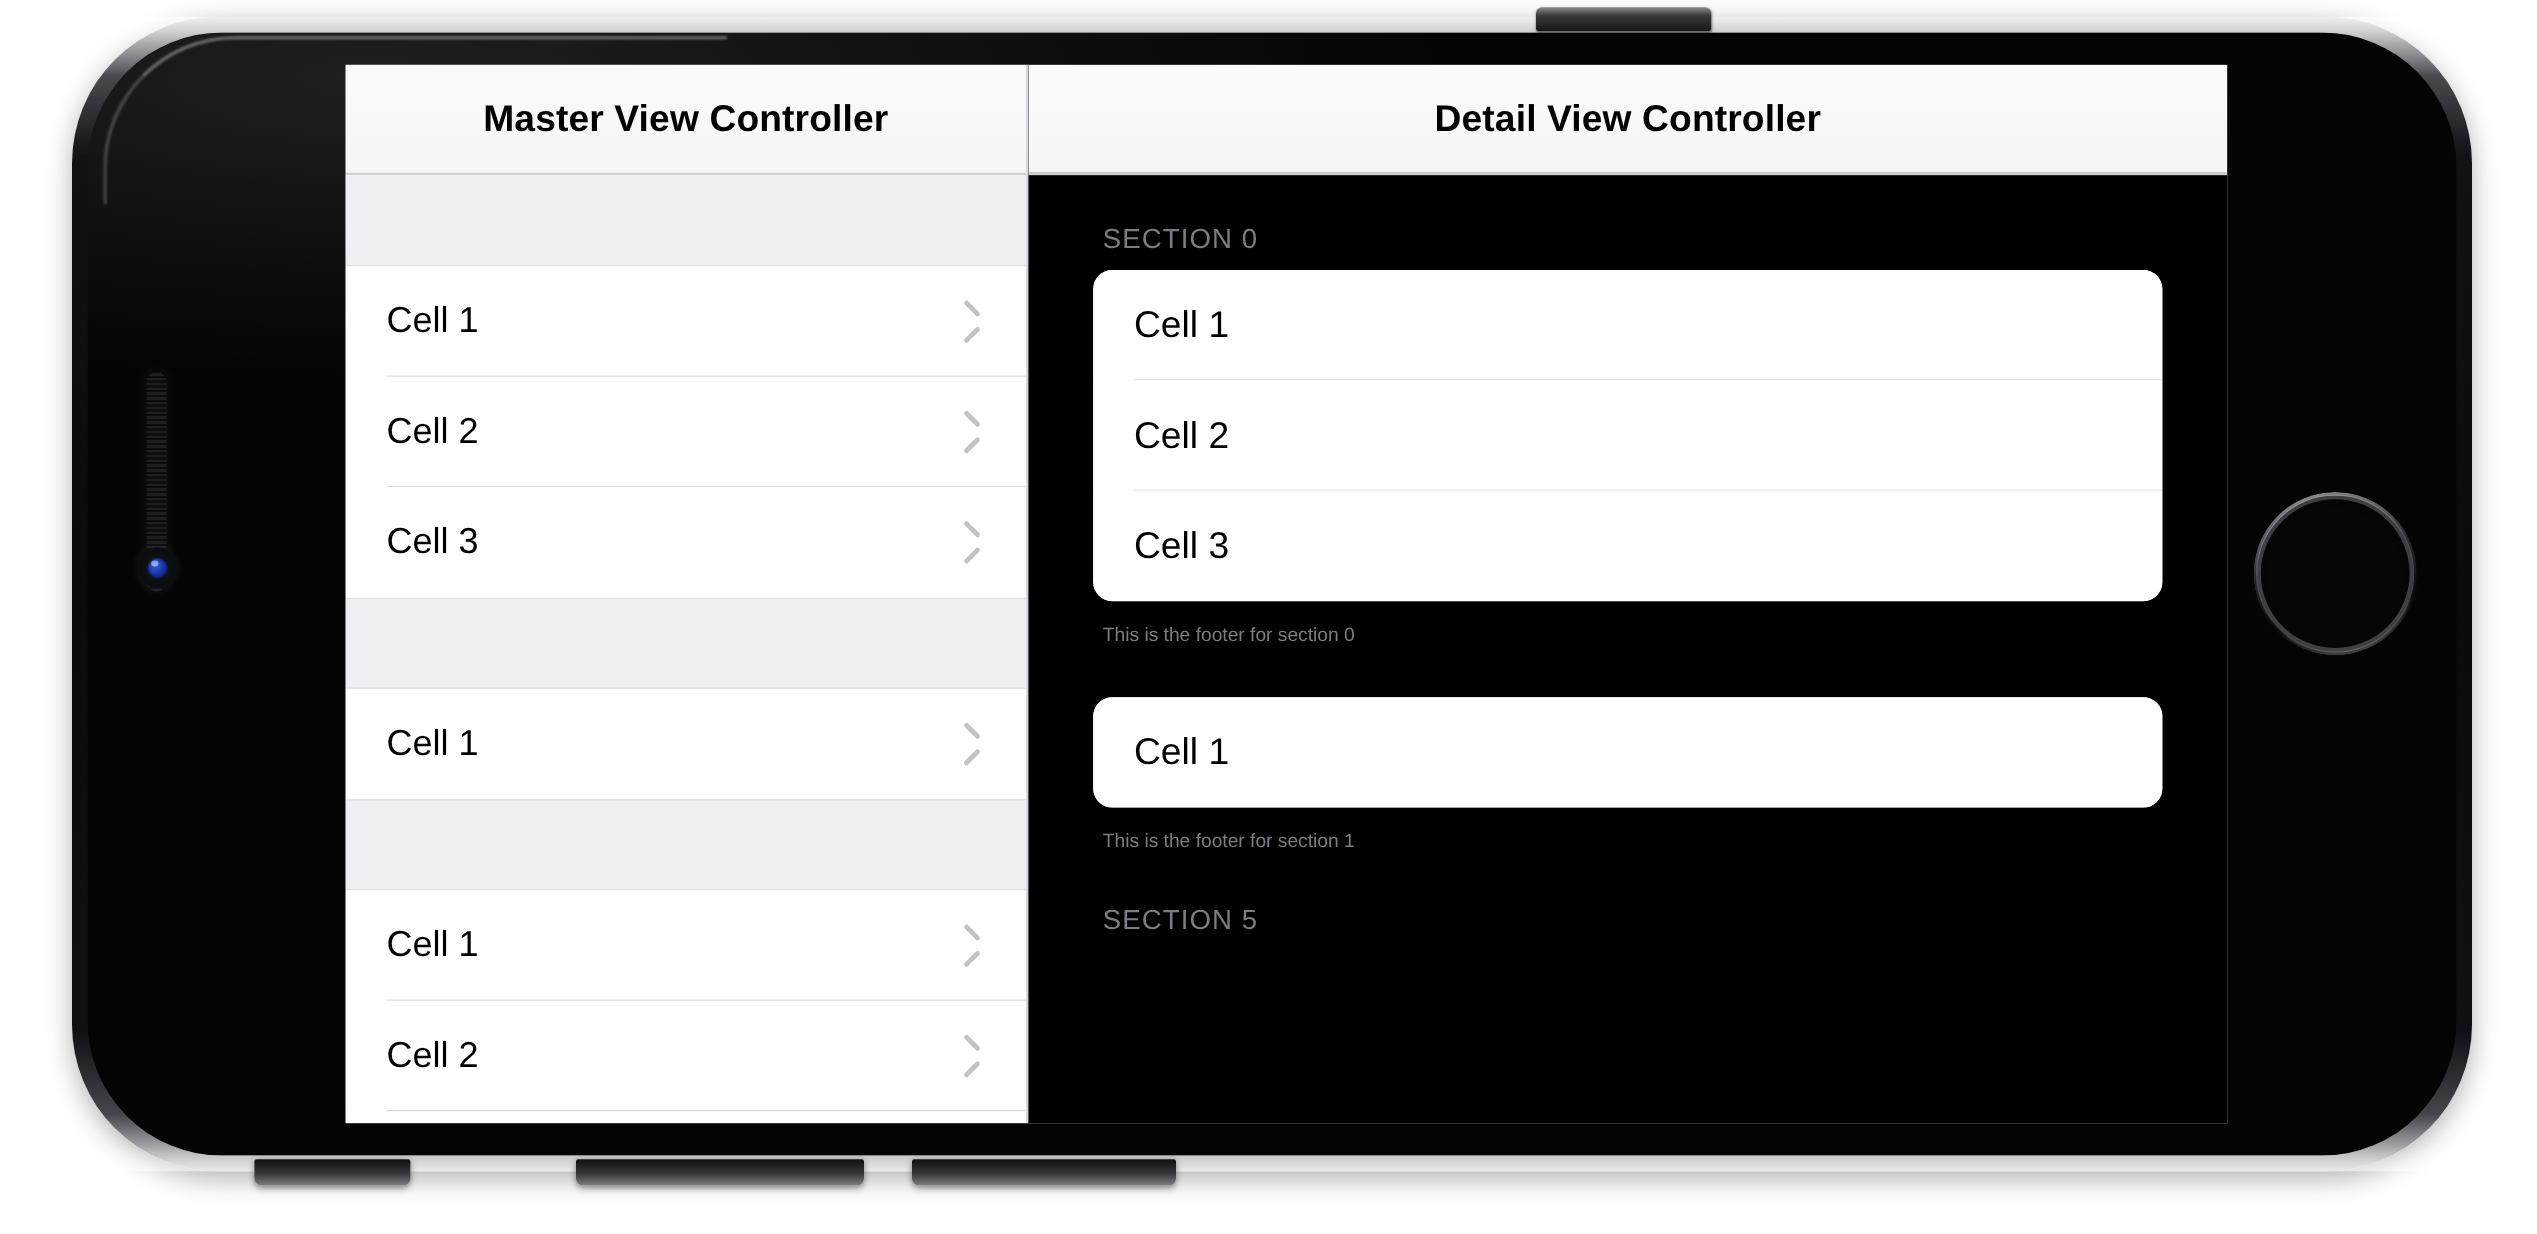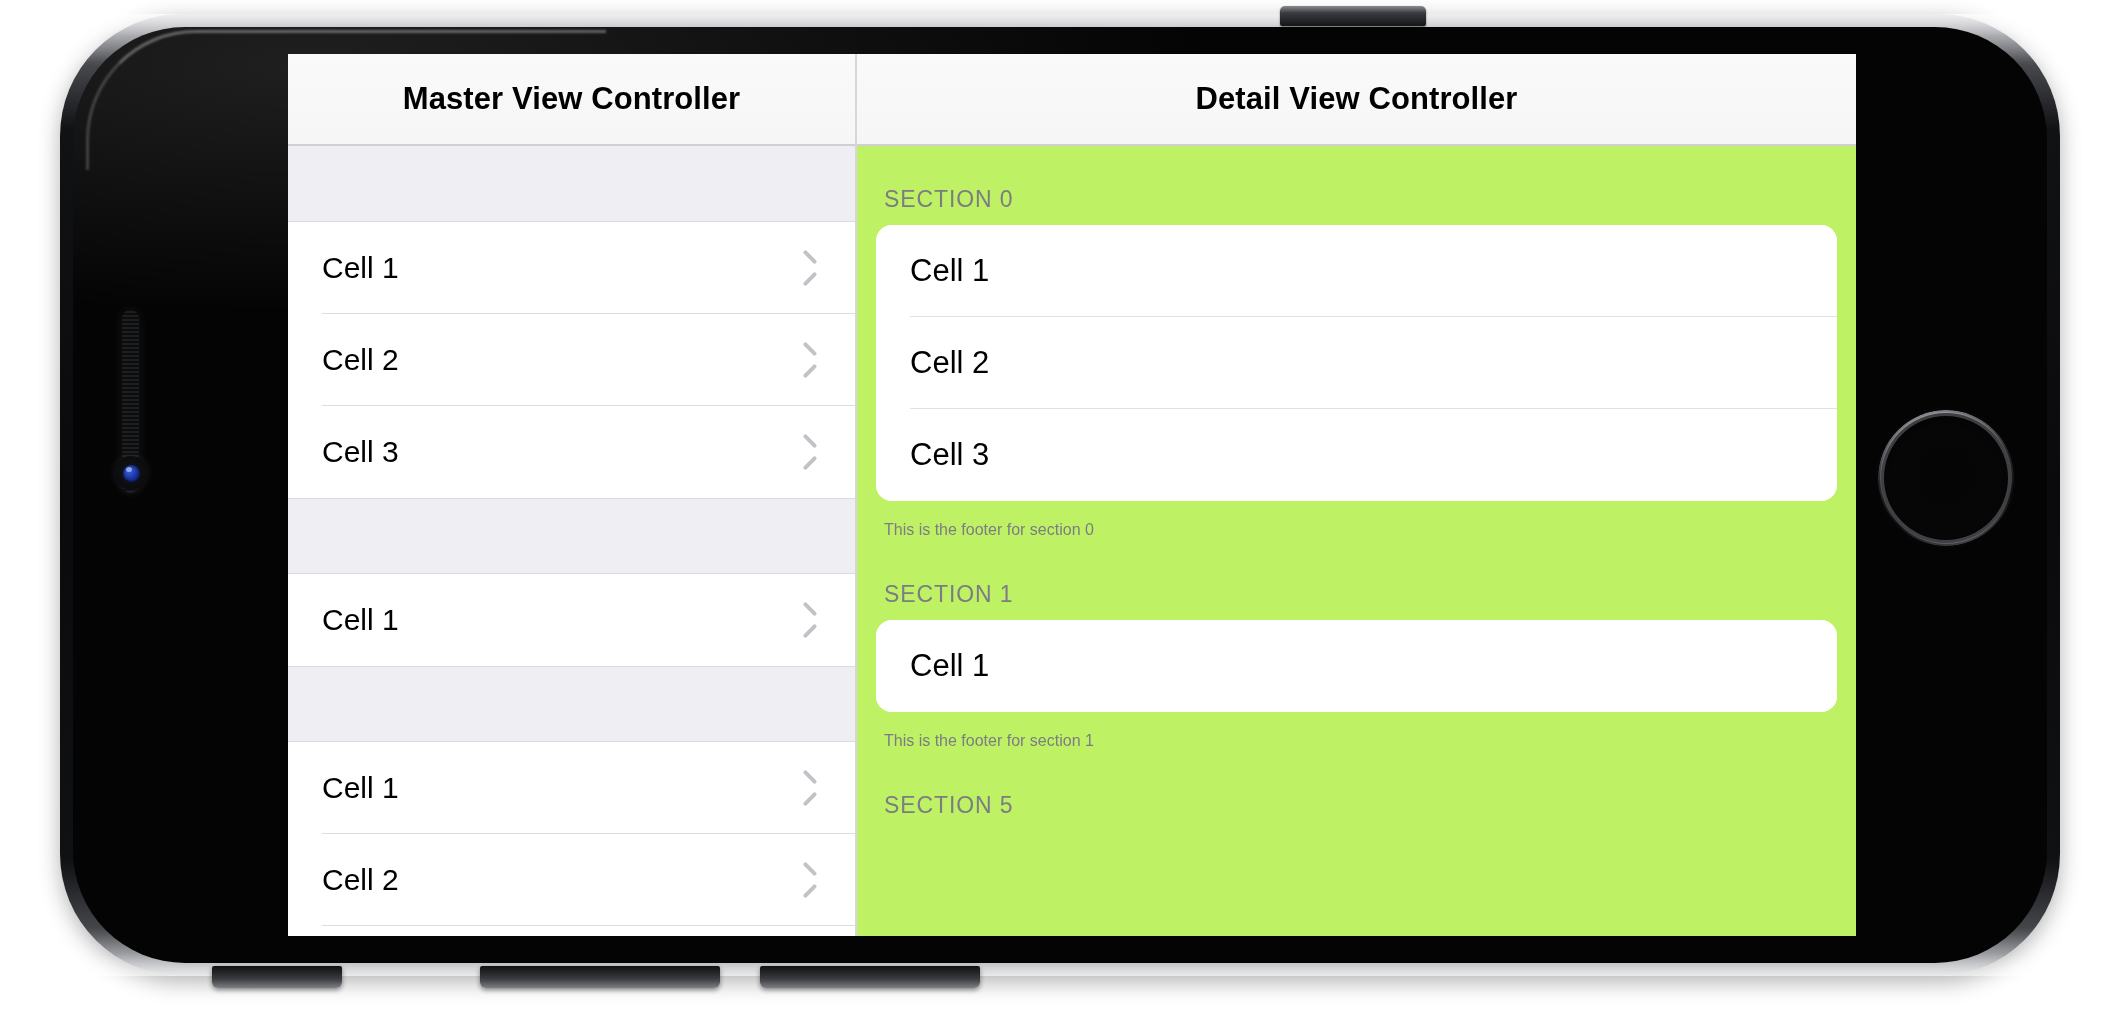--- a/index.html
+++ b/index.html
@@ -174,21 +174,21 @@
     height: 100%;
     background: #ffffff;
     border-right: 2px solid #d6d6dc;
     display: flex;
     flex-direction: column;
     overflow: hidden;
   }
   #detail {
     flex: 1;
     height: 100%;
-    background: #bef264;
+    background: #000000;
     display: flex;
     flex-direction: column;
     overflow: hidden;
   }
 
   .navbar {
     height: 92px;
     flex: 0 0 92px;
     background: linear-gradient(180deg,#fafafa 0%, #f6f6f7 100%);
     border-bottom: 2px solid #cfcfd5;
@@ -254,21 +254,21 @@
     background: #c2c2c7;
     border-radius: 2px;
   }
   .chev::before { top: 8px;  transform: rotate(45deg);  transform-origin: right center; }
   .chev::after  { top: 18px; transform: rotate(-45deg); transform-origin: right center; }
 
   
   .grouped-scroll {
     flex: 1;
     overflow: hidden;
-    padding: 0 19px;
+    padding: 0 54px;
   }
   .grp-spacer { height: 40px; }
 
   .grp-header {
     font-size: 23px;
     color: #7c7c84;
     letter-spacing: .9px;
     padding: 0 0 12px 8px;
   }
   .grp-card {
@@ -391,21 +391,20 @@
               <span class="cell-label">Cell 2</span>
             </div>
             <div class="grp-cell">
               <span class="cell-label">Cell 3</span>
             </div>
           </div>
           <div class="grp-footer">This is the footer for section 0</div>
 
           <div class="grp-gap"></div>
 
-          <div class="grp-header">SECTION 1</div>
           <div class="grp-card">
             <div class="grp-cell">
               <span class="cell-label">Cell 1</span>
             </div>
           </div>
           <div class="grp-footer">This is the footer for section 1</div>
 
           <div class="grp-gap"></div>
 
           <div class="grp-header">SECTION 5</div>

